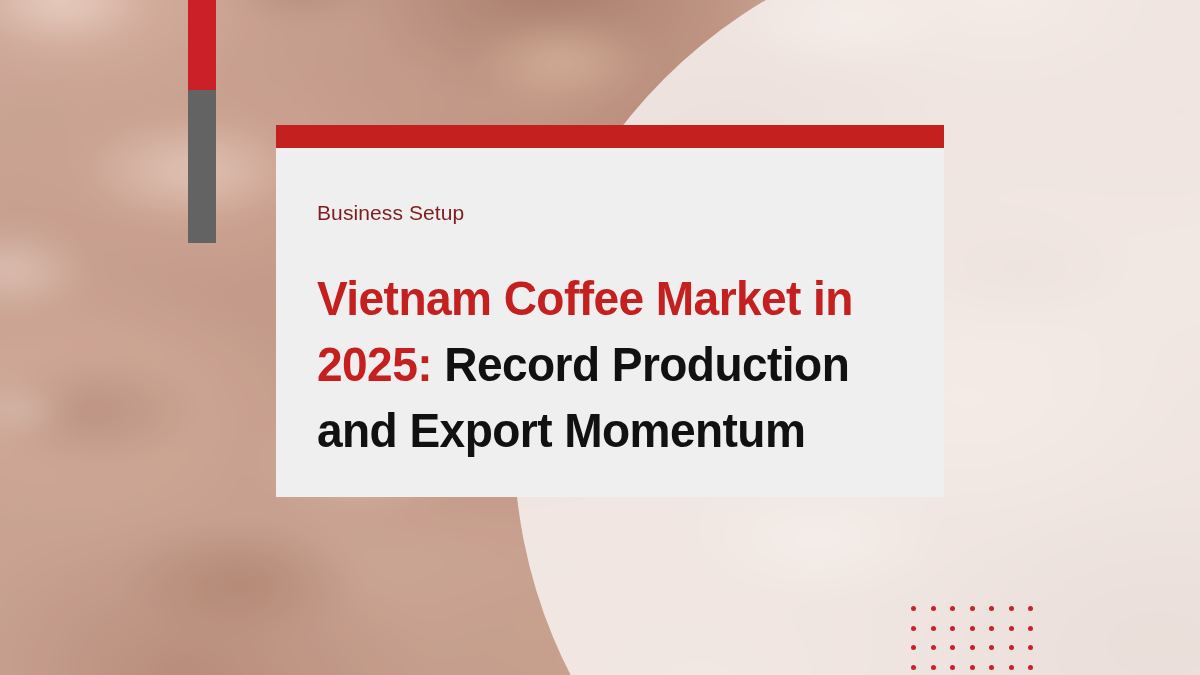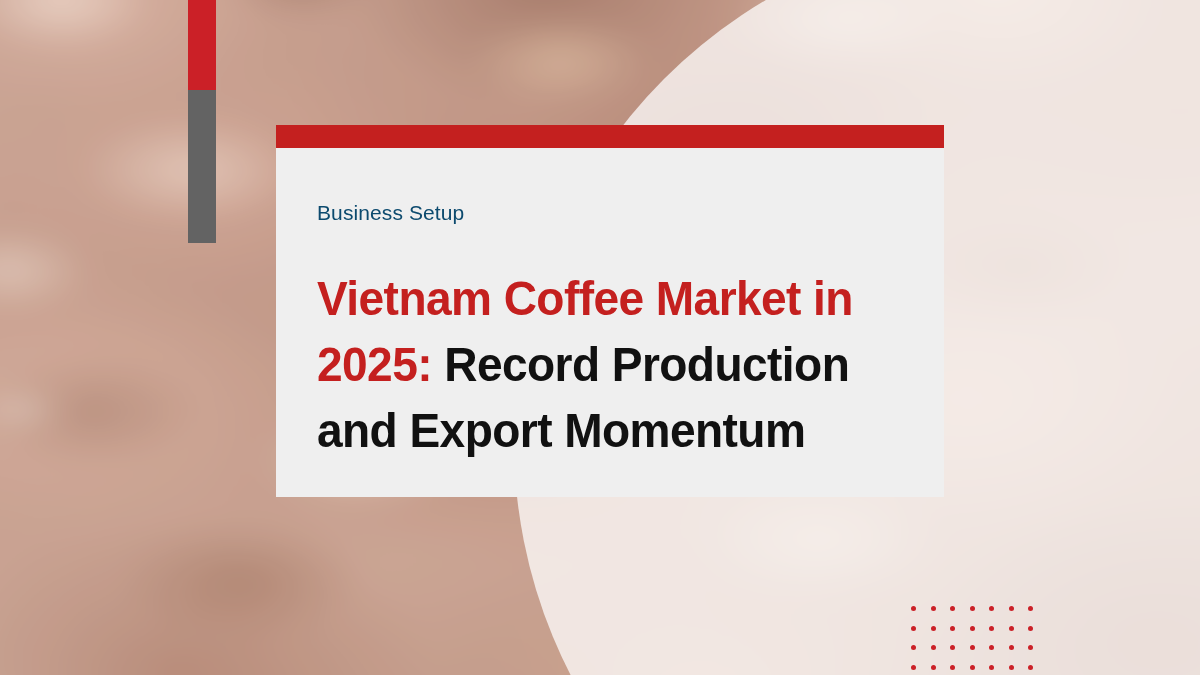--- a/index.html
+++ b/index.html
@@ -131,21 +131,21 @@
     height: 23px;
     background: #c4201f;
   }
   .title-card .body {
     background: #efefef;
     padding: 54px 0 34px 41px;
   }
   .eyebrow {
     font-size: 21px;
     line-height: 1;
-    color: #0c4a6e;
+    color: #7f1d1d;
     letter-spacing: 0.1px;
     margin: 0 12px 42px 0;
     font-weight: 400;
   }
   .headline {
     margin: 0;
     font-size: 49px;
     line-height: 66px;
     font-weight: 700;
     color: #111111;

